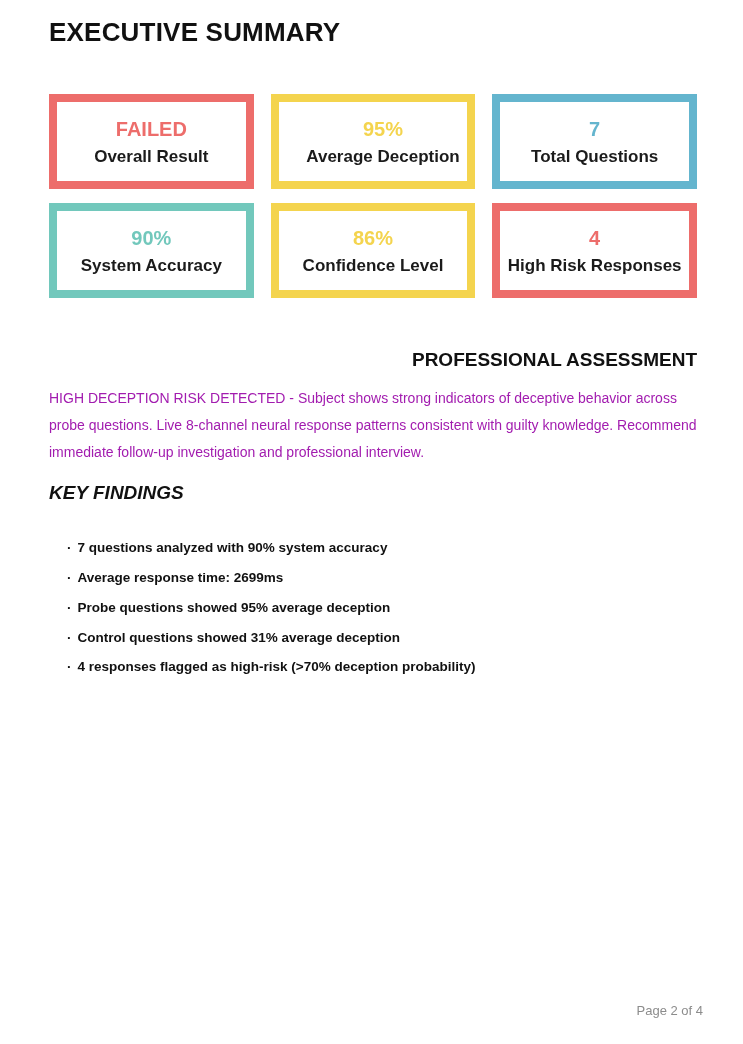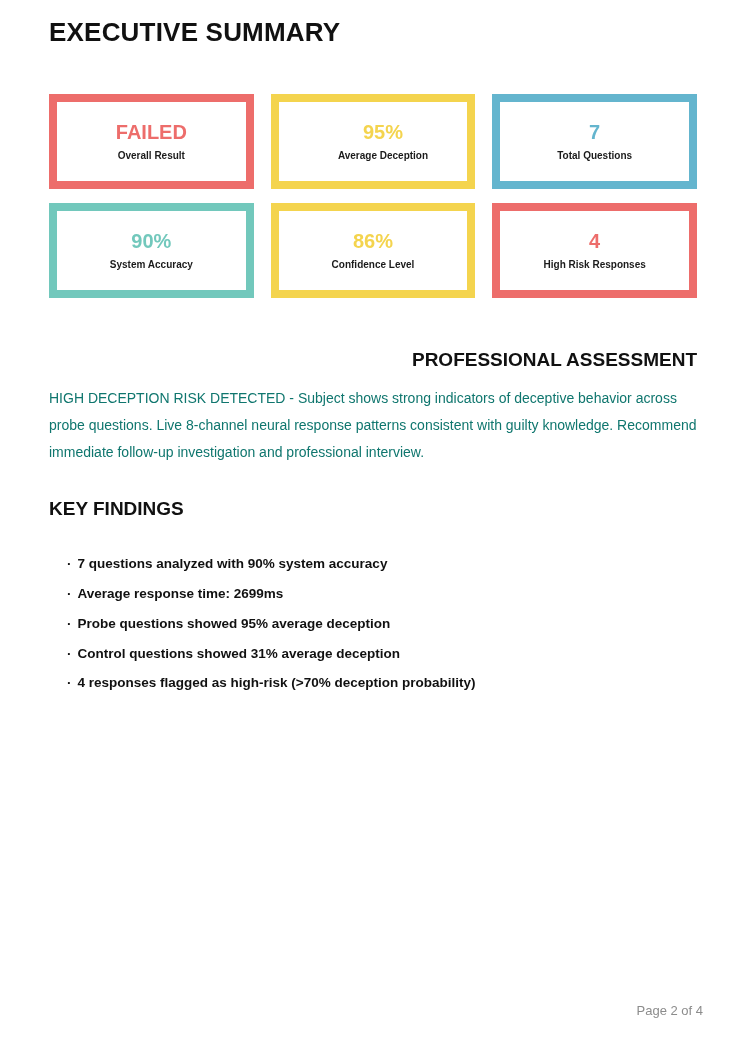--- a/index.html
+++ b/index.html
@@ -41,41 +41,41 @@
     justify-content: center;
     gap: 9px;
     text-align: center;
   }
   .card-value {
     font-size: 20px;
     font-weight: 700;
     line-height: 1;
   }
   .card-label {
-    font-size: 10px;
+    font-size: 17px;
     font-weight: 700;
     color: #1b1b1b;
     line-height: 1;
   }
   .section-heading {
     margin: 0;
     font-size: 19px;
     font-weight: 700;
     color: #111111;
   }
   .heading-assessment { margin-top: 51px; text-align: right; }
   .assessment-body {
     margin: 14px 0 0 0;
     font-size: 14px;
     line-height: 27px;
     font-weight: 400;
-    color: #0f766e;
+    color: #a21caf;
     max-width: 650px;
   }
-  .heading-findings { margin-top: 32px; }
+  .heading-findings { margin-top: 16px; font-style: italic; }
   .findings {
     margin-top: 37px;
     padding-left: 18px;
   }
   .finding {
     font-size: 13.5px;
     font-weight: 700;
     color: #111111;
     margin-bottom: 15px;
     line-height: 1.1;

